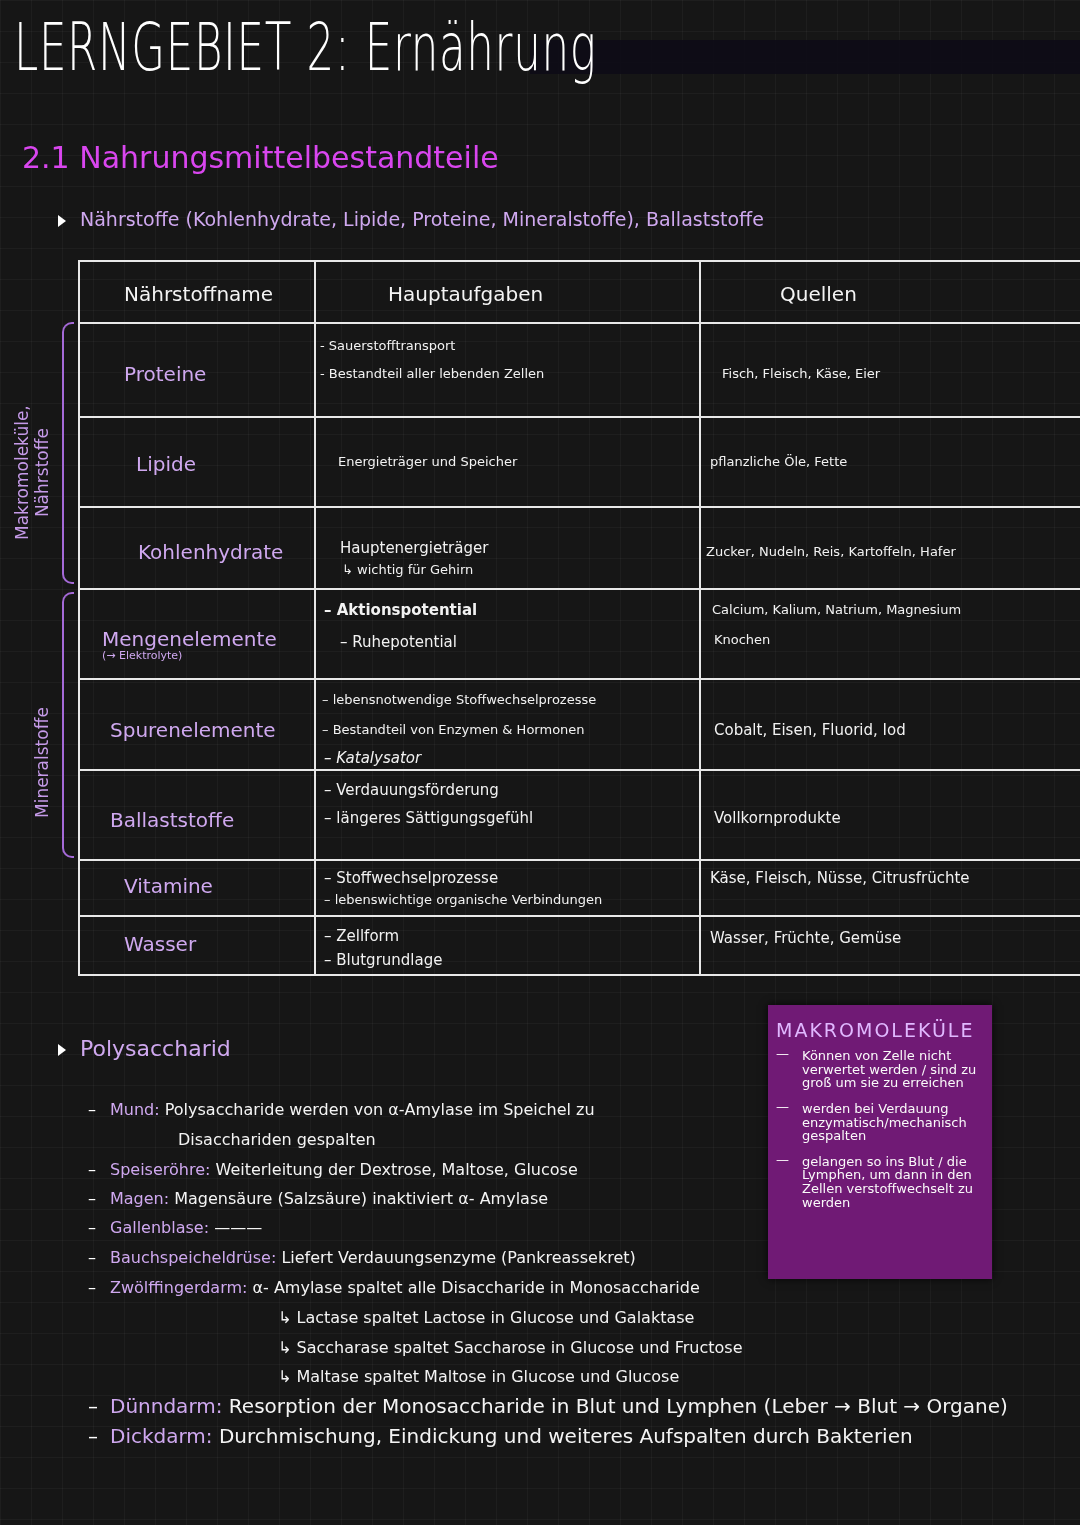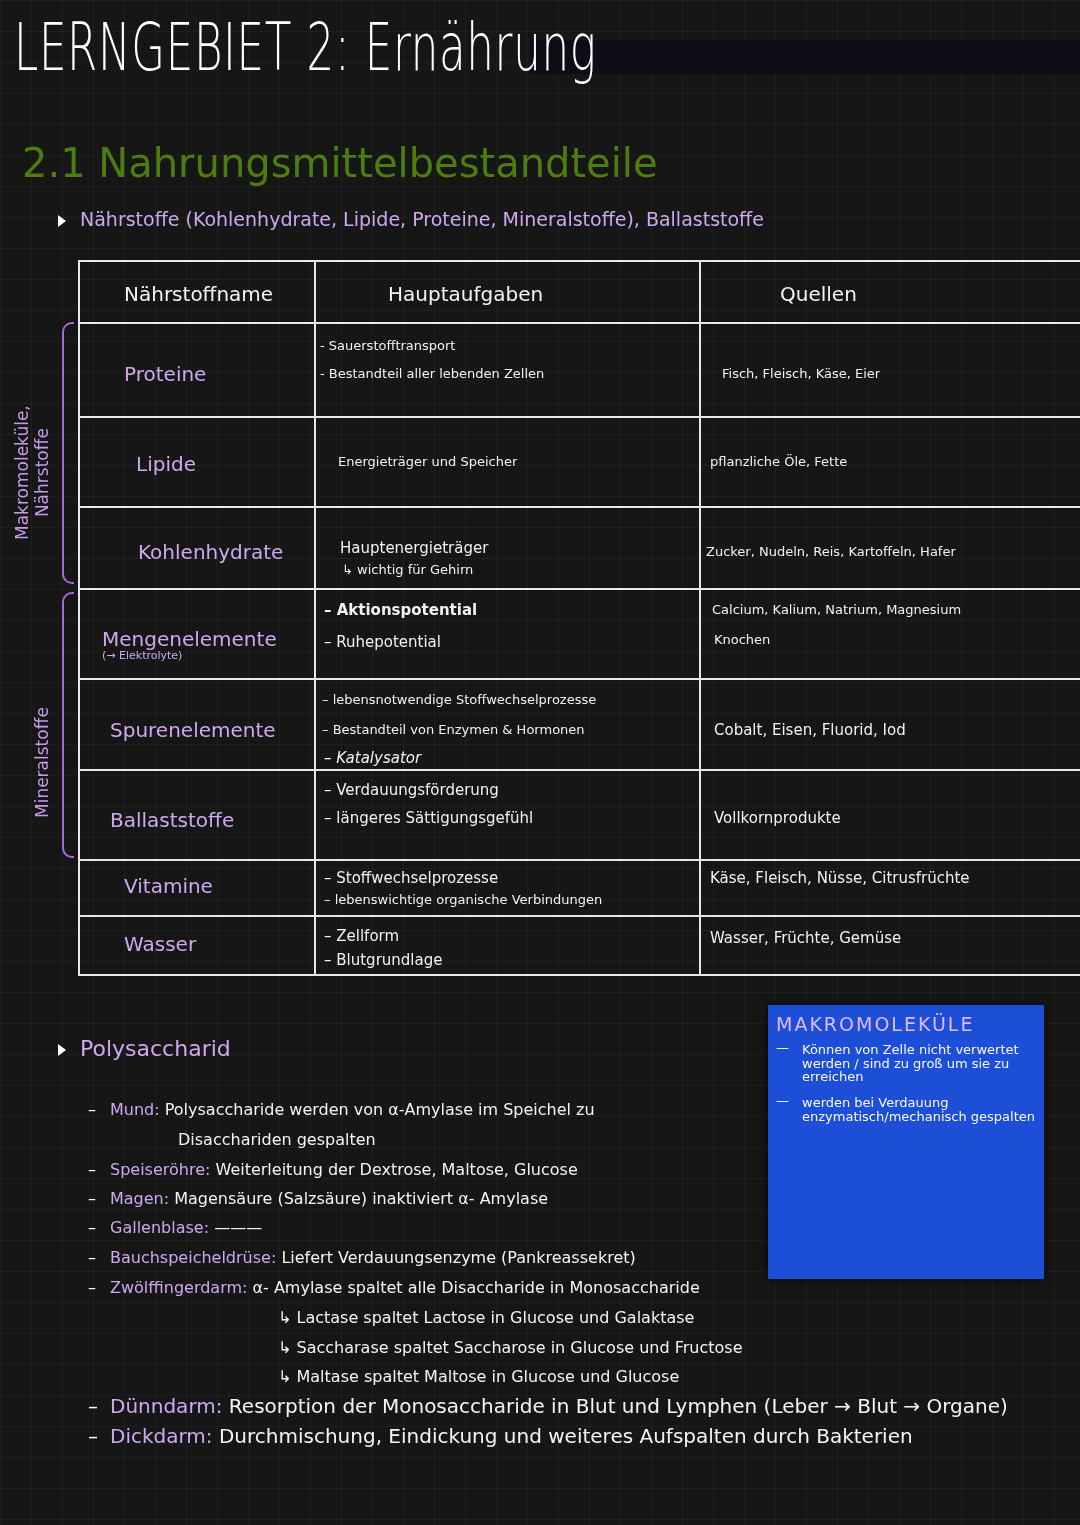--- a/index.html
+++ b/index.html
@@ -21,21 +21,21 @@
     .title-band {
       left: 530px; top: 40px; width: 550px; height: 34px;
       background: #0d0b16; opacity: .9;
     }
     .title {
       left: 14px; top: 12px; font-size: 66px; letter-spacing: 1px;
       font-family: "DejaVu Sans", sans-serif; font-weight: 300;
       transform: scaleX(0.66); transform-origin: left top;
       color: #ffffff; line-height: 1.1; white-space: nowrap;
     }
-    .h2 { left: 22px; top: 140px; font-size: 40px; color: #4d7c0f; white-space: nowrap; }
+    .h2 { left: 22px; top: 140px; font-size: 30px; color: #d946ef; white-space: nowrap; }
     .bullet-line { left: 58px; top: 208px; font-size: 19px; color: #cfa8ef; white-space: nowrap; }
     .tri { display: inline-block; width: 0; height: 0;
       border-top: 6px solid transparent; border-bottom: 6px solid transparent;
       border-left: 8px solid #ffffff; margin-right: 14px; vertical-align: middle; }
 
     
     .tbl { left: 78px; top: 260px; width: 1020px; height: 716px; border: 2px solid #e8e8e8; }
     .vline { position: absolute; top: 0; bottom: 0; width: 2px; background: #e8e8e8; }
     .hline { position: absolute; left: 0; right: 0; height: 2px; background: #e8e8e8; }
     .cell { position: absolute; font-size: 15px; line-height: 1.6; white-space: nowrap; }
@@ -46,23 +46,23 @@
 
     
     .brace { position: absolute; width: 12px; border: 2px solid #a56ad8; border-right: none; border-radius: 10px 0 0 10px; }
     .side-label {
       position: absolute; color: #c59ae8; font-size: 17px; line-height: 1.2;
       transform: rotate(-90deg); transform-origin: left top; white-space: nowrap; text-align: center;
     }
 
     
     .note {
-      left: 768px; top: 1005px; width: 276px; height: 274px;
-      background: #1d4ed8; box-shadow: 0 0 8px rgba(0,0,0,0.8);
-      padding: 8px 8px;
+      left: 768px; top: 1005px; width: 224px; height: 274px;
+      background: #701a75; box-shadow: 0 0 8px rgba(0,0,0,0.8);
+      padding: 14px 8px;
     }
     .note-title { font-size: 19px; color: #e0b8ff; letter-spacing: 2px; margin-bottom: 8px; }
     .note-item { position: relative; padding-left: 26px; font-size: 13px; line-height: 1.05; color: #fafafa; margin-bottom: 12px; white-space: normal; }
     .note-item::before { content: "—"; position: absolute; left: 0; top: -2px; color: #fff; }
 
     
     .poly-h { left: 58px; top: 1036px; font-size: 22px; color: #cfa8ef; white-space: nowrap; }
     .row { position: absolute; font-size: 16px; white-space: nowrap; }
     .dash { display: inline-block; width: 22px; color: #fff; }
     .big { font-size: 20px; }
@@ -113,21 +113,21 @@
   <div class="cell name" style="left:58px; top:274px;">Kohlenhydrate</div>
   <div class="cell" style="left:260px; top:274px;">Hauptenergieträger</div>
   <div class="cell small" style="left:262px; top:298px;">↳ wichtig für Gehirn</div>
   <div class="cell small" style="left:626px; top:280px;">Zucker, Nudeln, Reis, Kartoffeln, Hafer</div>
 
   <div class="cell name" style="left:22px; top:366px; line-height:1.1;">
     <span>Mengenelemente</span>
     <span class="sub">(→ Elektrolyte)</span>
   </div>
   <div class="cell" style="left:244px; top:336px;font-weight:bold;">– Aktionspotential</div>
-  <div class="cell" style="left:244px; top:368px;">– Ruhepotential</div>
+  <div class="cell" style="left:260px; top:368px;">– Ruhepotential</div>
   <div class="cell small" style="left:632px; top:338px;">Calcium, Kalium, Natrium, Magnesium</div>
   <div class="cell small" style="left:634px; top:368px;">Knochen</div>
 
   <div class="cell name" style="left:30px; top:452px;">Spurenelemente</div>
   <div class="cell small" style="left:242px; top:428px;">– lebensnotwendige Stoffwechselprozesse</div>
   <div class="cell small" style="left:242px; top:458px;">– Bestandteil von Enzymen &amp; Hormonen</div>
   <div class="cell" style="left:244px; top:484px;font-style:italic;">– Katalysator</div>
   <div class="cell" style="left:634px; top:456px;">Cobalt, Eisen, Fluorid, Iod</div>
 
   <div class="cell name" style="left:30px; top:542px;">Ballaststoffe</div>
@@ -143,20 +143,21 @@
   <div class="cell name" style="left:44px; top:666px;">Wasser</div>
   <div class="cell" style="left:244px; top:662px;">– Zellform</div>
   <div class="cell" style="left:244px; top:686px;">– Blutgrundlage</div>
   <div class="cell" style="left:630px; top:664px;">Wasser, Früchte, Gemüse</div>
 </div>
 
 <div class="abs note">
   <div class="note-title">MAKROMOLEKÜLE</div>
   <div class="note-item">Können von Zelle nicht verwertet werden / sind zu groß um sie zu erreichen</div>
   <div class="note-item">werden bei Verdauung enzymatisch/mechanisch gespalten</div>
+  <div class="note-item">gelangen so ins Blut / die Lymphen, um dann in den Zellen verstoffwechselt zu werden</div>
 </div>
 
 <div class="abs poly-h">
   <span class="tri"></span><span>Polysaccharid</span>
 </div>
 
 <div class="row" style="left:88px; top:1100px;">
   <span class="dash">–</span><span class="purple">Mund:</span>
   <span class="white">Polysaccharide werden von α-Amylase im Speichel zu</span>
 </div>

